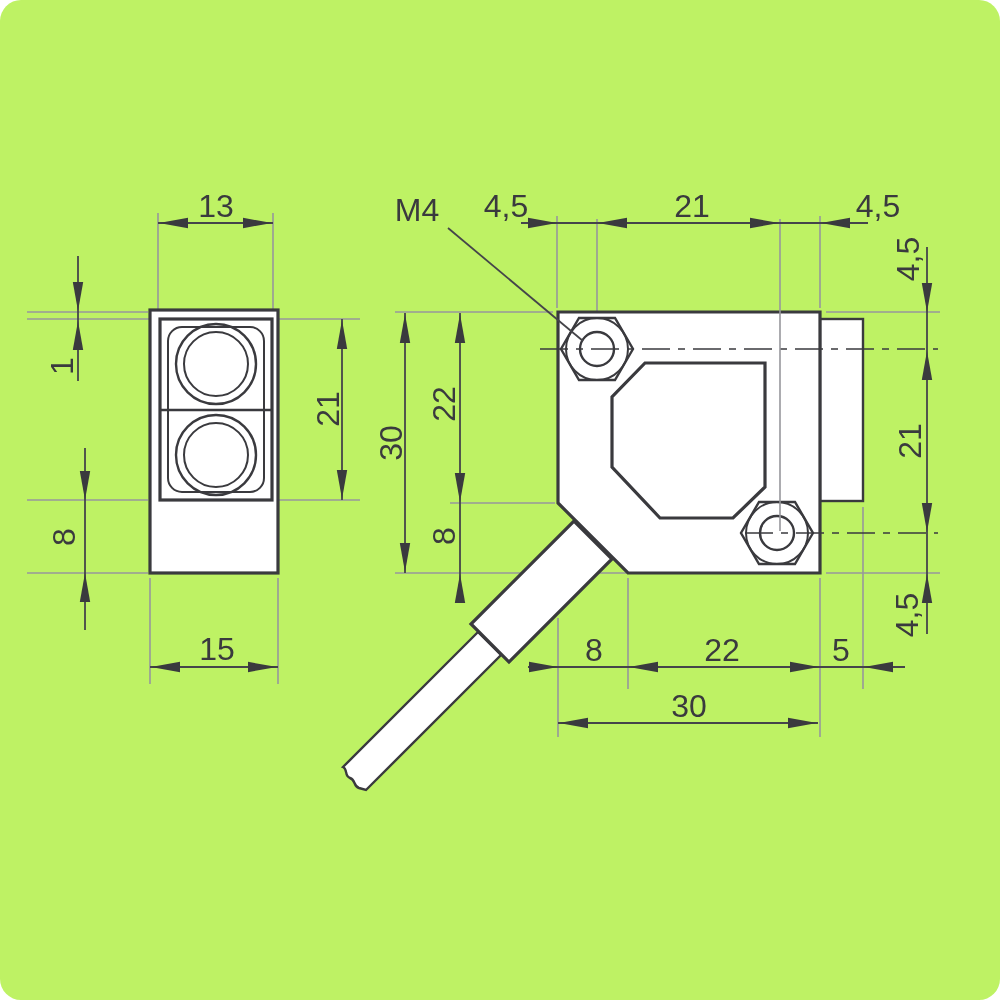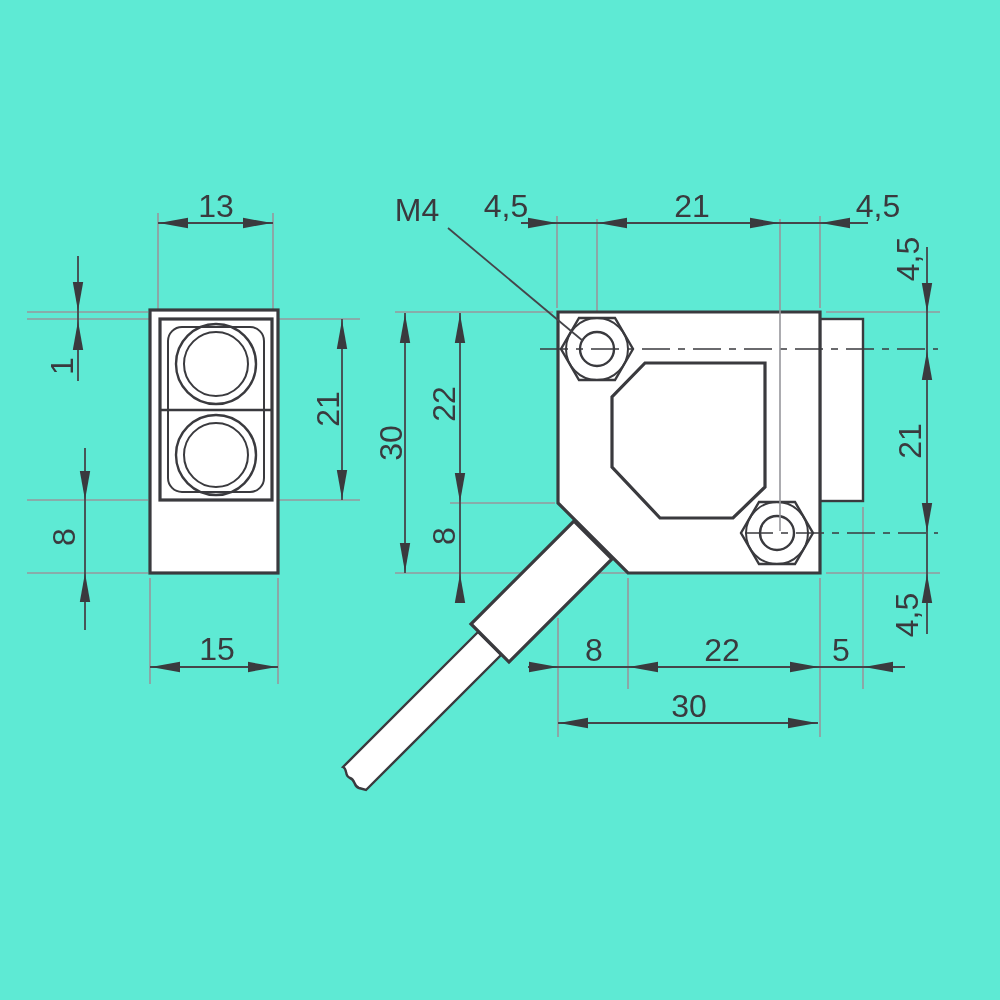--- a/index.html
+++ b/index.html
@@ -1,16 +1,16 @@
 <!DOCTYPE html>
 <html><head>
 <meta charset="utf-8">
 <style>
   html, body { margin: 0; padding: 0; background: #ffffff; }
-  .stage { width: 1000px; height: 1000px; position: relative; background: #5eead4; }
+  .stage { width: 1000px; height: 1000px; position: relative; background: #bef264; border-radius: 21px; }
   svg { display: block; }
   .obj   { stroke: #3a3a3e; stroke-width: 3.2; fill: none; stroke-linejoin: miter; }
   .objw  { stroke: #3a3a3e; stroke-width: 3.2; fill: #ffffff; stroke-linejoin: miter; }
   .obj2  { stroke: #3a3a3e; stroke-width: 2.4; fill: none; }
   .obj2w { stroke: #3a3a3e; stroke-width: 2.4; fill: #ffffff; }
   .thin  { stroke: #3a3a3e; stroke-width: 2.0; fill: none; }
   .ext   { stroke: #97979c; stroke-width: 1.6; fill: none; }
   .cl    { stroke: #3a3a3e; stroke-width: 1.7; fill: none; stroke-dasharray: 28 8 7 8; }
   .dim   { stroke: #45454a; stroke-width: 1.8; fill: none; }
   .arr   { fill: #3a3a3e; stroke: none; }

